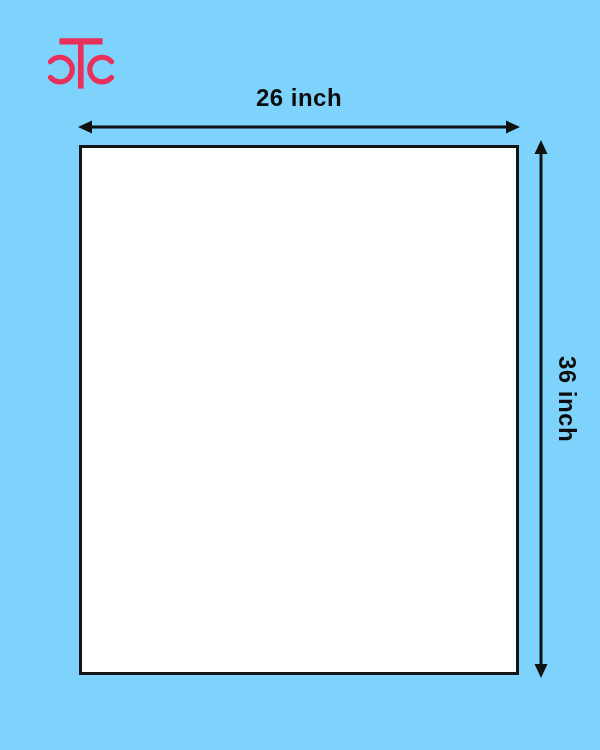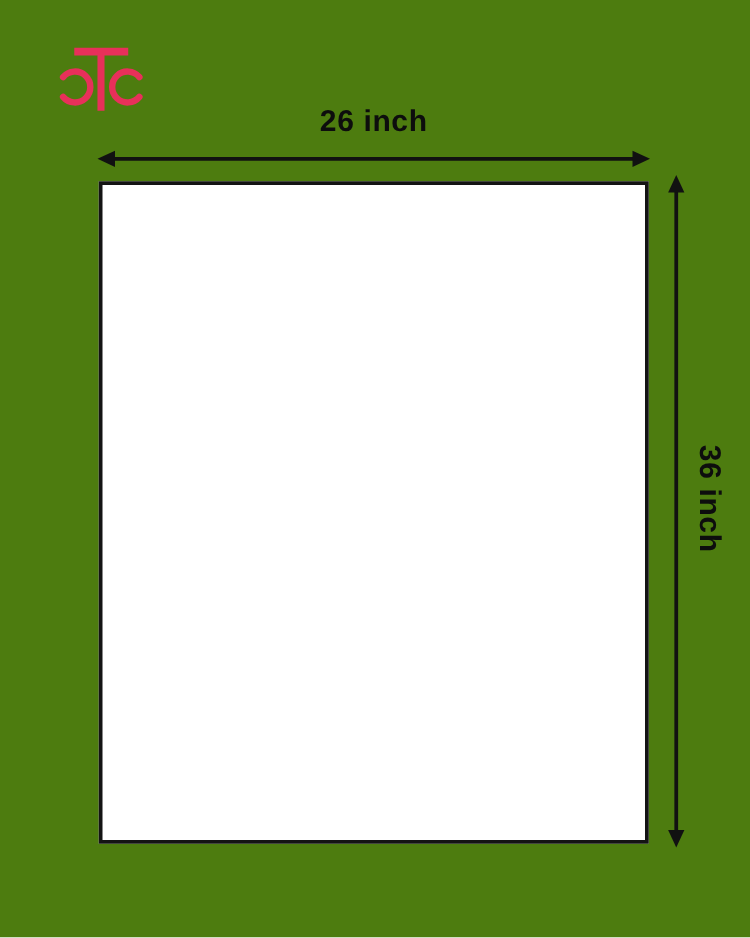--- a/index.html
+++ b/index.html
@@ -5,21 +5,21 @@
   html, body {
     margin: 0;
     padding: 0;
     background: #ffffff;
     font-family: "Liberation Sans", "DejaVu Sans", sans-serif;
   }
   .canvas {
     position: relative;
     width: 600px;
     height: 750px;
-    background: #4d7c0f;
+    background: #7dd3fc;
     overflow: hidden;
   }
   .logo {
     position: absolute;
     left: 44px;
     top: 36px;
     width: 74px;
     height: 60px;
   }
   .dim-label {

